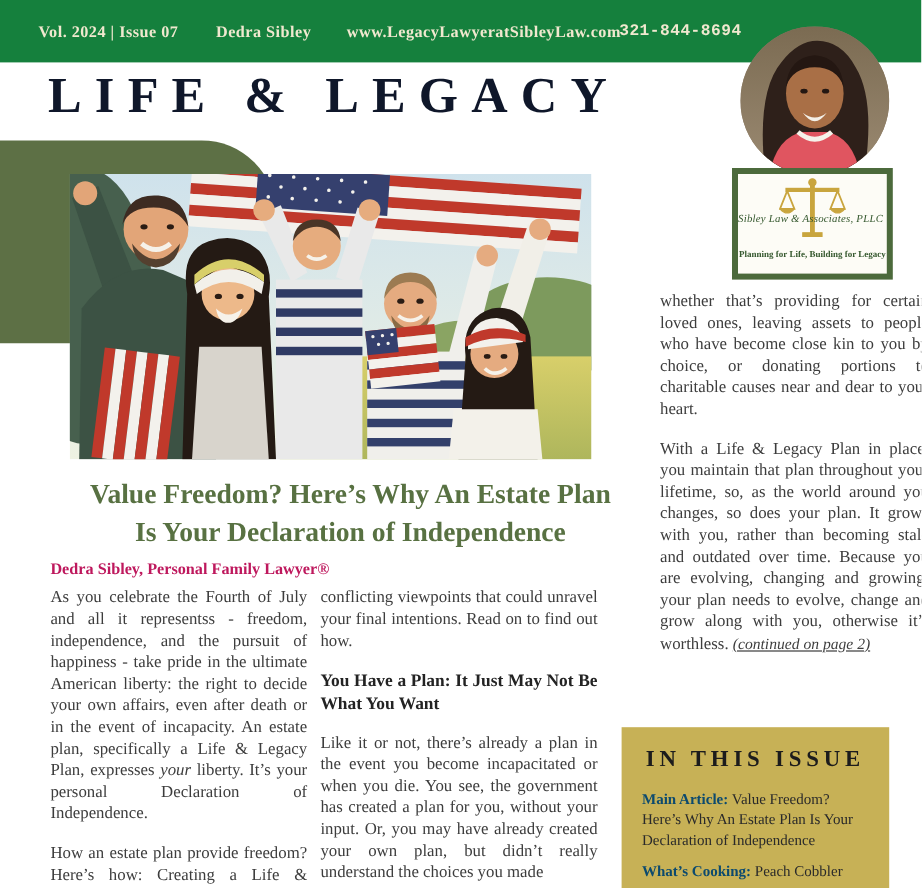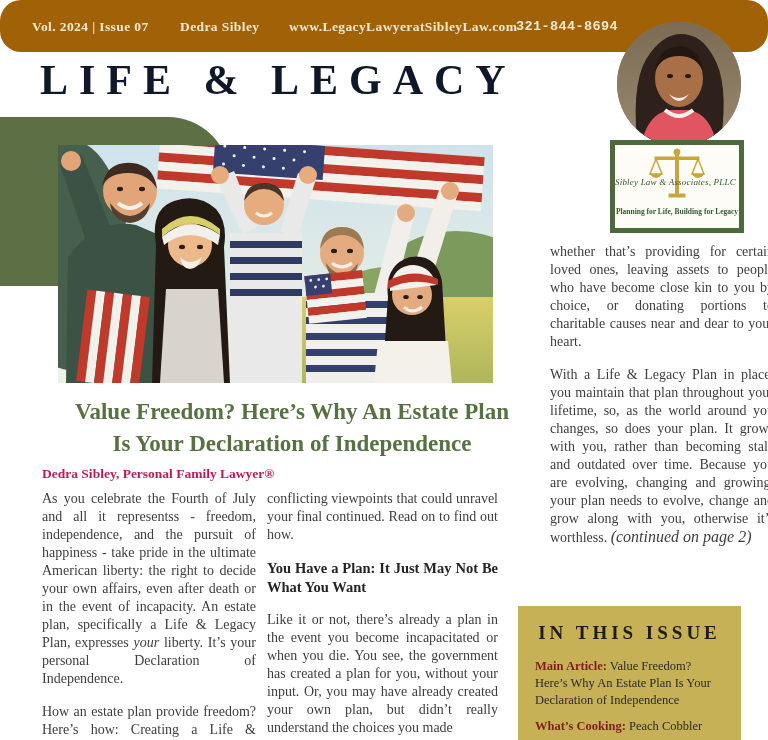--- a/index.html
+++ b/index.html
@@ -1,19 +1,19 @@
 <!DOCTYPE html>
 <html><head>
 <meta charset="utf-8">
 <style>
   html,body{margin:0;padding:0;background:#ffffff;}
   #page{position:relative;width:768px;height:740px;overflow:hidden;background:#ffffff;
         font-family:"Liberation Serif", serif;}
   
-  .masthead{position:absolute;left:0;top:0;width:768px;height:52px;background:#a16207;border-radius:21px;}
+  .masthead{position:absolute;left:0;top:0;width:768px;height:52px;background:#15803d;}
   .masthead span{position:absolute;top:19px;font-size:13.5px;font-weight:bold;color:#f0e8cf;letter-spacing:.4px;}
   .mh-vol{left:32px;}
   .mh-author{left:180px;}
   .mh-site{left:289px;}
   .mh-phone{left:516px;font-family:Liberation Mono, monospace;}
   
   .headshot{position:absolute;left:617px;top:22px;width:124px;height:124px;border-radius:50%;
             overflow:hidden;background:#8d7c66;}
   
   .nl-title{position:absolute;left:40px;top:56px;width:500px;text-align:left;
@@ -35,27 +35,27 @@
   
   .headline{position:absolute;left:57px;top:396px;width:470px;text-align:center;
             color:#587142;font-weight:bold;font-size:23px;line-height:32px;}
   .byline{position:absolute;left:42px;top:466px;font-size:13.5px;font-weight:bold;color:#be185d;}
   .col{position:absolute;font-size:14px;line-height:18px;color:#3d3d3d;text-align:justify;}
   .col p{margin:0 0 15px 0;}
   .col .subhead{font-weight:bold;color:#232323;font-size:14.5px;line-height:19px;margin:0 0 14px 0;text-align:justify;}
   .col1{left:42px;top:490px;width:214px;}
   .col2{left:267px;top:490px;width:231px;}
   .col3{left:518px;top:243px;width:224px;margin-left:32px;}
-  .cont-note{font-style:italic;font-size:16px;}
+  .cont-note{font-style:italic;font-size:13px;text-decoration:underline;}
   
   .issue-box{position:absolute;left:518px;top:606px;width:223px;height:140px;background:#c7b156;}
   .issue-title{position:absolute;left:0;top:16px;width:100%;text-align:center;
                font-size:19px;font-weight:bold;letter-spacing:4px;color:#1c1c1c;}
   .issue-item{position:absolute;left:17px;width:192px;font-size:12.5px;line-height:17px;color:#2a2a2a;}
-  .issue-item b{color:#7f1d1d;}
+  .issue-item b{color:#0c4a6e;}
   .issue-item-1{top:52px;}
   .issue-item-2{top:112px;}
 </style>
 </head>
 <body>
 
 <div id="page">
 
   <div class="masthead">
     <span class="mh-vol">Vol. 2024  |  Issue 07</span>
@@ -250,21 +250,21 @@
   </div>
 
   <div class="byline">Dedra Sibley, Personal Family Lawyer®</div>
 
   <div class="col col1">
     <p><span>As you celebrate the Fourth of July and all it representss - freedom, independence, and the pursuit of happiness - take pride in the ultimate American liberty: the right to decide your own affairs, even after death or in the event of incapacity. An estate plan, specifically a Life &amp; Legacy Plan, expresses </span><em>your</em><span> liberty. It’s your personal Declaration of Independence.</span></p>
     <p>How an estate plan provide freedom? Here’s how: Creating a Life &amp; Legacy Plan (a unique estate planning</p>
   </div>
 
   <div class="col col2">
-    <p>conflicting viewpoints that could unravel your final continued. Read on to find out how.</p>
+    <p>conflicting viewpoints that could unravel your final intentions. Read on to find out how.</p>
     <p class="subhead">You Have a Plan: It Just May Not Be What You Want</p>
     <p>Like it or not, there’s already a plan in the event you become incapacitated or when you die. You see, the government has created a plan for you, without your input. Or, you may have already created your own plan, but didn’t really understand the choices you made</p>
   </div>
 
   <div class="col col3">
     <p>whether that’s providing for certain loved ones, leaving assets to people who have become close kin to you by choice, or donating portions to charitable causes near and dear to your heart.</p>
     <p><span>With a Life &amp; Legacy Plan in place, you maintain that plan throughout your lifetime, so, as the world around you changes, so does your plan. It grows with you, rather than becoming stale and outdated over time. Because you are evolving, changing and growing, your plan needs to evolve, change and grow along with you, otherwise it’s worthless.  </span><span class="cont-note">(continued on page 2)</span></p>
   </div>
 
   <div class="issue-box">

